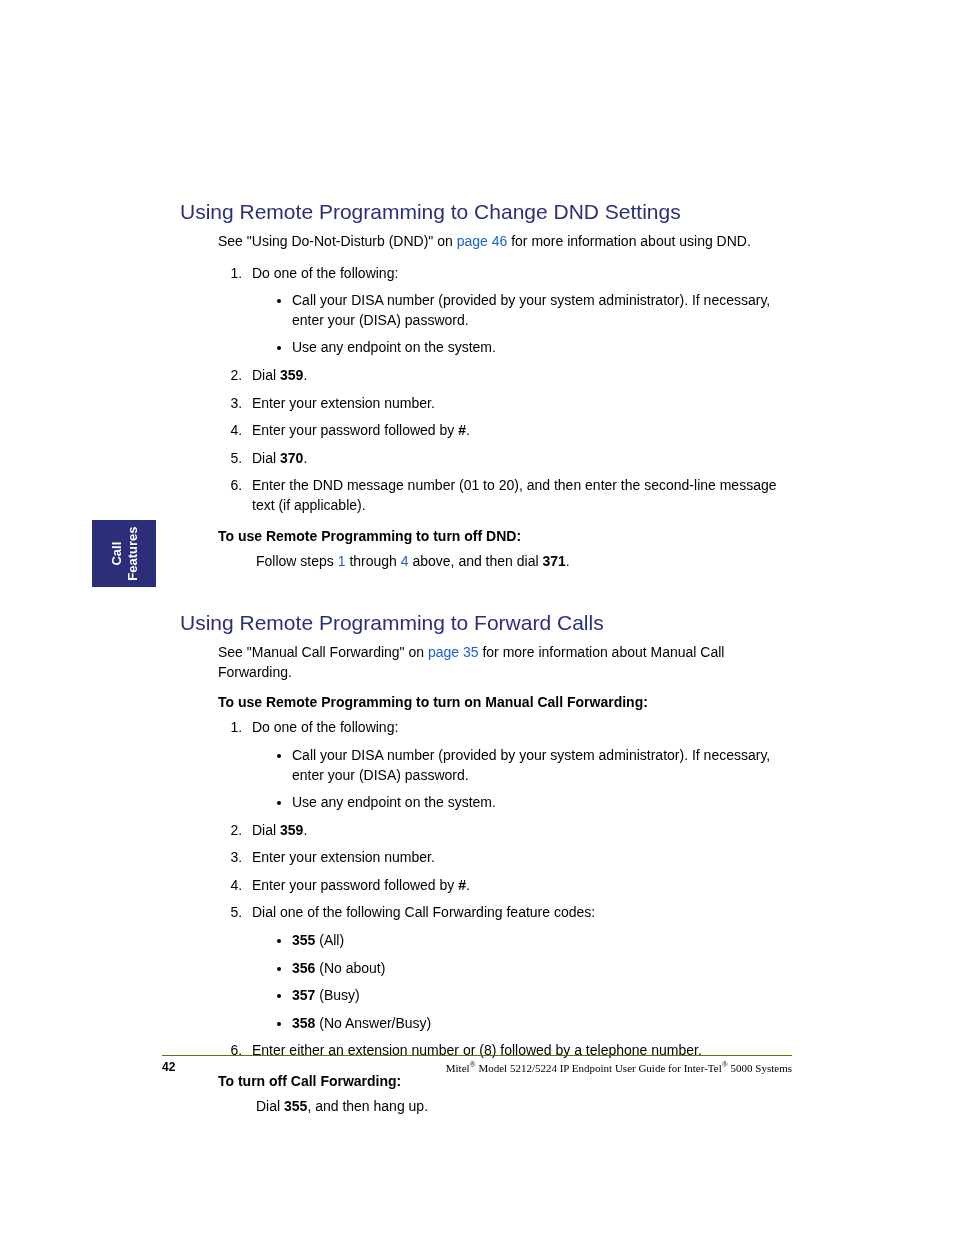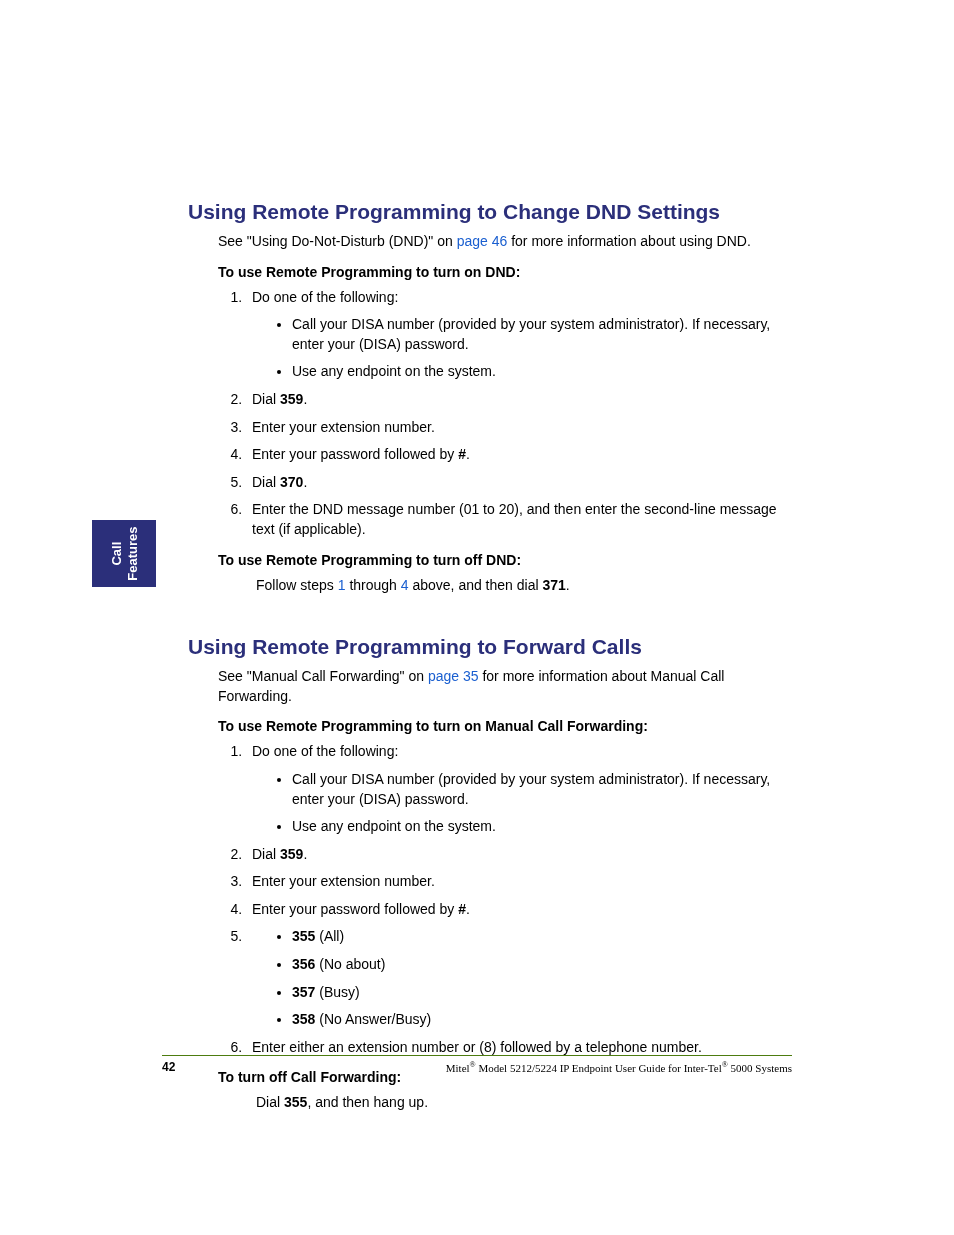--- a/index.html
+++ b/index.html
@@ -29,22 +29,22 @@
     text-align: center;
   }
   .side-tab .rot {
     transform: rotate(-90deg);
     white-space: nowrap;
     line-height: 1.2;
   }
   h2.section-heading {
     color: #2b2f7a;
     font-size: 21px;
-    font-weight: bold;
-    margin: 0 0 8px 8px;
+    font-weight: normal;
+    margin: 0 0 8px 0;
   }
   .intro {
     margin: 0 0 12px 38px;
     line-height: 1.4;
   }
   a.page-link { color: #1a5fd0; text-decoration: none; }
   .sub-heading {
     font-weight: bold;
     margin: 8px 0 8px 38px;
   }
@@ -97,21 +97,20 @@
 </div>
 
 <div class="page">
 
   <h2 class="section-heading">Using Remote Programming to Change DND Settings</h2>
 
   <p class="intro">
     <span>See "Using Do-Not-Disturb (DND)" on </span><a class="page-link">page 46</a><span> for more information about using DND.</span>
   </p>
 
-  <p class="sub-heading">To use Remote Programming to turn on DND:</p>
 
   <ol class="steps">
     <li>
       <span>Do one of the following:</span>
       <ul class="bullets">
         <li>Call your DISA number (provided by your system administrator). If necessary, enter your (DISA) password.</li>
         <li>Use any endpoint on the system.</li>
       </ul>
     </li>
     <li><span>Dial </span><span class="bold">359</span><span>.</span></li>
@@ -141,20 +140,21 @@
       <span>Do one of the following:</span>
       <ul class="bullets">
         <li>Call your DISA number (provided by your system administrator). If necessary, enter your (DISA) password.</li>
         <li>Use any endpoint on the system.</li>
       </ul>
     </li>
     <li><span>Dial </span><span class="bold">359</span><span>.</span></li>
     <li>Enter your extension number.</li>
     <li><span>Enter your password followed by </span><span class="bold">#</span><span>.</span></li>
     <li>
+      <span>Dial one of the following Call Forwarding feature codes:</span>
       <ul class="bullets">
         <li><span class="bold">355</span><span> (All)</span></li>
         <li><span class="bold">356</span><span> (No about)</span></li>
         <li><span class="bold">357</span><span> (Busy)</span></li>
         <li><span class="bold">358</span><span> (No Answer/Busy)</span></li>
       </ul>
     </li>
     <li>Enter either an extension number or (8) followed by a telephone number.</li>
   </ol>
 

